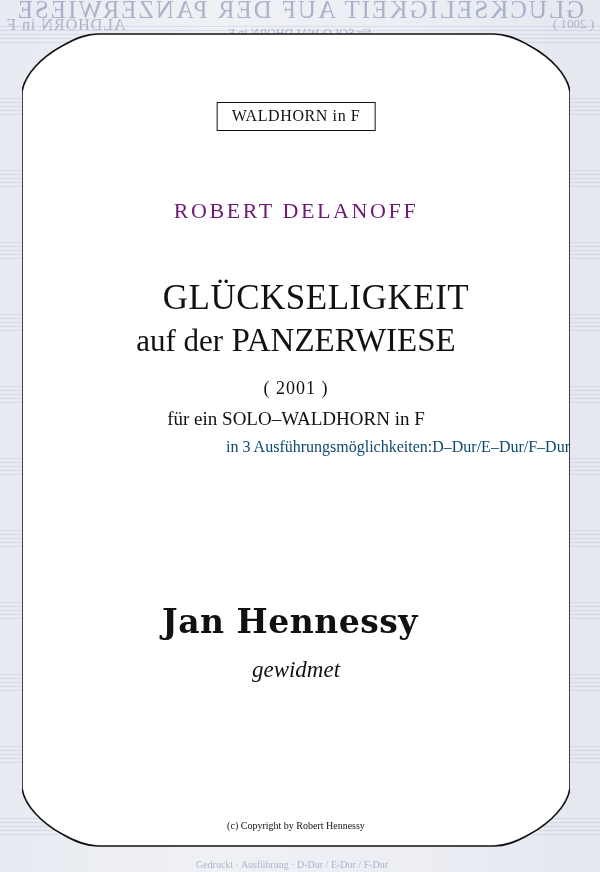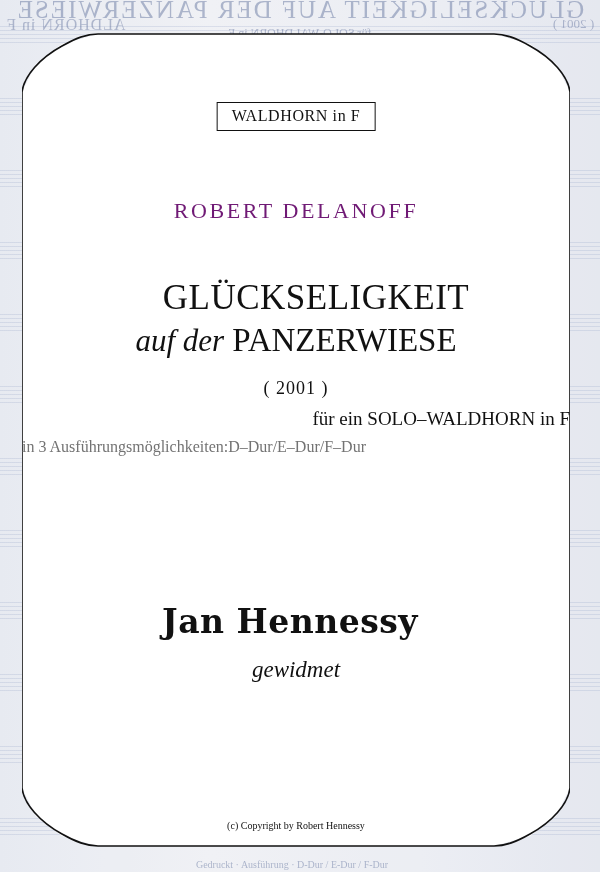--- a/index.html
+++ b/index.html
@@ -203,48 +203,47 @@
   .title-sub {
     position: absolute;
     left: 0; right: 0;
     top: 292px;
     text-align: center;
     font-family: "Liberation Serif", serif;
     font-size: 33px;
     color: #111;
   }
   .title-sub .ital {
-    font-style: italic;
     font-size: 31px;
   }
 
   .year {
     position: absolute;
     left: 0; right: 0;
     top: 348px;
     text-align: center;
     font-size: 18px;
     color: #111;
     letter-spacing: 1px;
   }
   .for-line {
     position: absolute;
     left: 0; right: 0;
     top: 378px;
+    text-align: center;
+    font-size: 19px;
+    color: #111;
+  }
+  .variants {
+    position: absolute;
+    left: 0; right: 0;
+    top: 408px;
     text-align: right;
-    font-size: 19px;
-    color: #111;
-  }
-  .variants {
-    position: absolute;
-    left: 0; right: 0;
-    top: 408px;
-    text-align: left;
     font-size: 16px;
-    color: #737373;
+    color: #0c4a6e;
   }
 
   .dedicatee {
     position: absolute;
     left: 0; right: 12px;
     top: 572px;
     text-align: center;
     color: #111;
     font-size: 33px;
     font-weight: bold;

